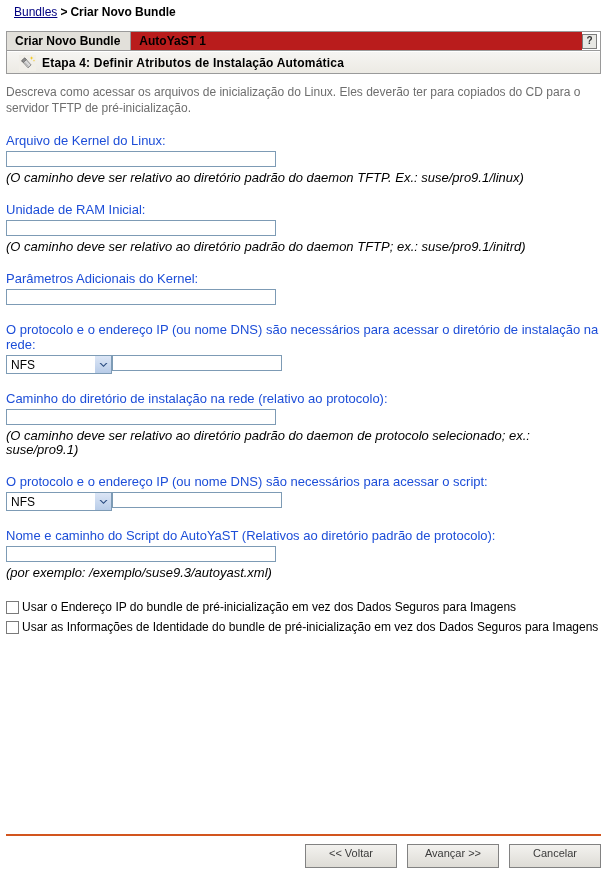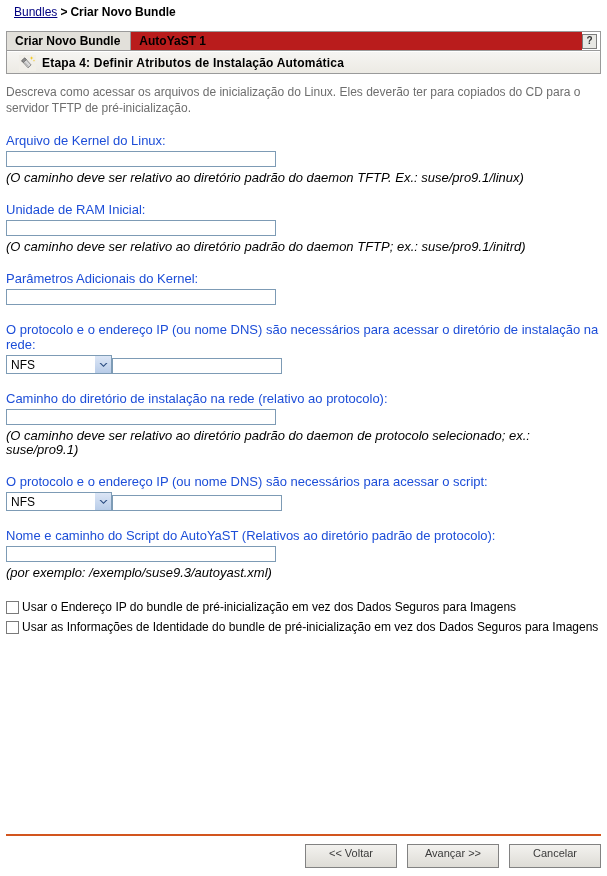--- a/index.html
+++ b/index.html
@@ -151,21 +151,21 @@
     font-style: italic;
     font-size: 13px;
     color: #000000;
     margin-top: 4px;
     line-height: 14px;
   }
 
   
   .proto-row {
     display: flex;
-    align-items: flex-end;
+    align-items: flex-start;
   }
   .select-wrap {
     position: relative;
     width: 106px;
     height: 19px;
     box-sizing: border-box;
     border: 1px solid #7d9bb5;
     background: #ffffff;
     display: flex;
     align-items: center;

